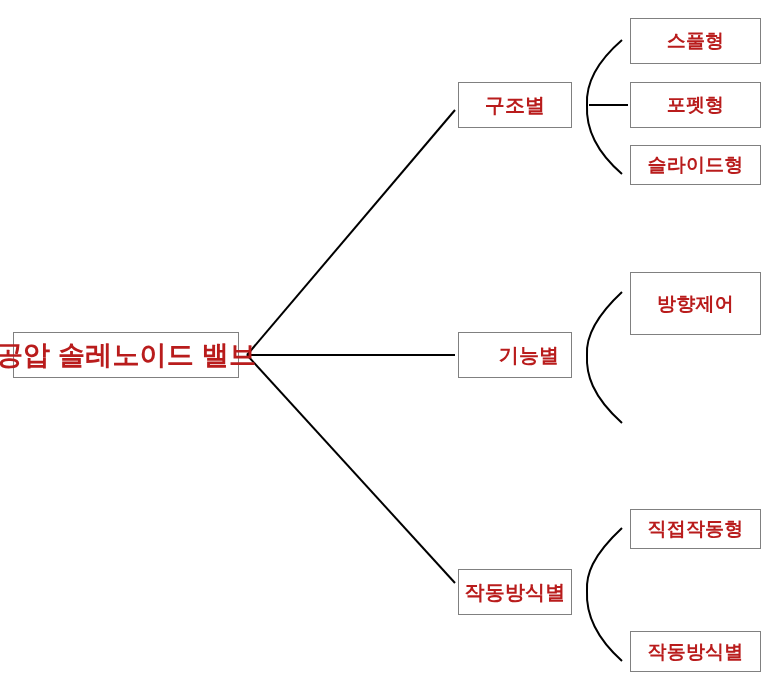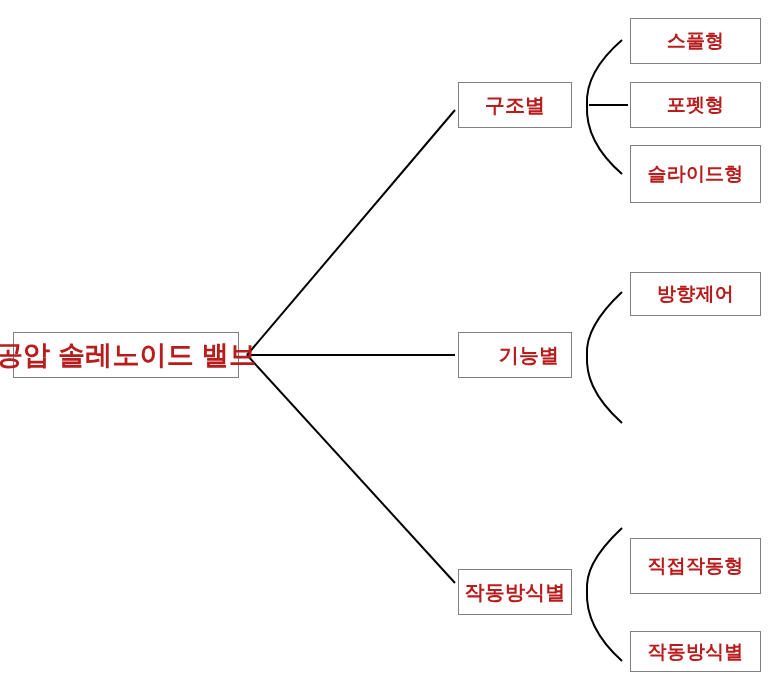--- a/index.html
+++ b/index.html
@@ -54,24 +54,24 @@
   .node-l2-struct { top: 82px; font-family: Liberation Serif, serif; }
   .node-l2-func   { top: 332px; padding-left: 28px; }
   .node-l2-act    { top: 569px; }
   .node-l3 {
     left: 630px;
     width: 131px;
     font-size: 19px;
   }
   .l3-a { top: 18px;  height: 46px; }
   .l3-b { top: 82px;  height: 46px; }
-  .l3-c { top: 145px; height: 58px; }
-  .l3-d { top: 272px; height: 44px; }
+  .l3-c { top: 145px; height: 40px; }
+  .l3-d { top: 272px; height: 63px; }
   .l3-e { top: 391px; height: 45px; }
-  .l3-f { top: 538px; height: 56px; }
+  .l3-f { top: 509px; height: 40px; }
   .l3-g { top: 631px; height: 41px; }
 </style>
 </head>
 <body>
 
 <div id="diagram-canvas">
 
   <svg id="connector-layer" viewBox="0 0 773 693" width="773" height="693">
 
     <g fill="none" stroke="#000000" stroke-width="2">

